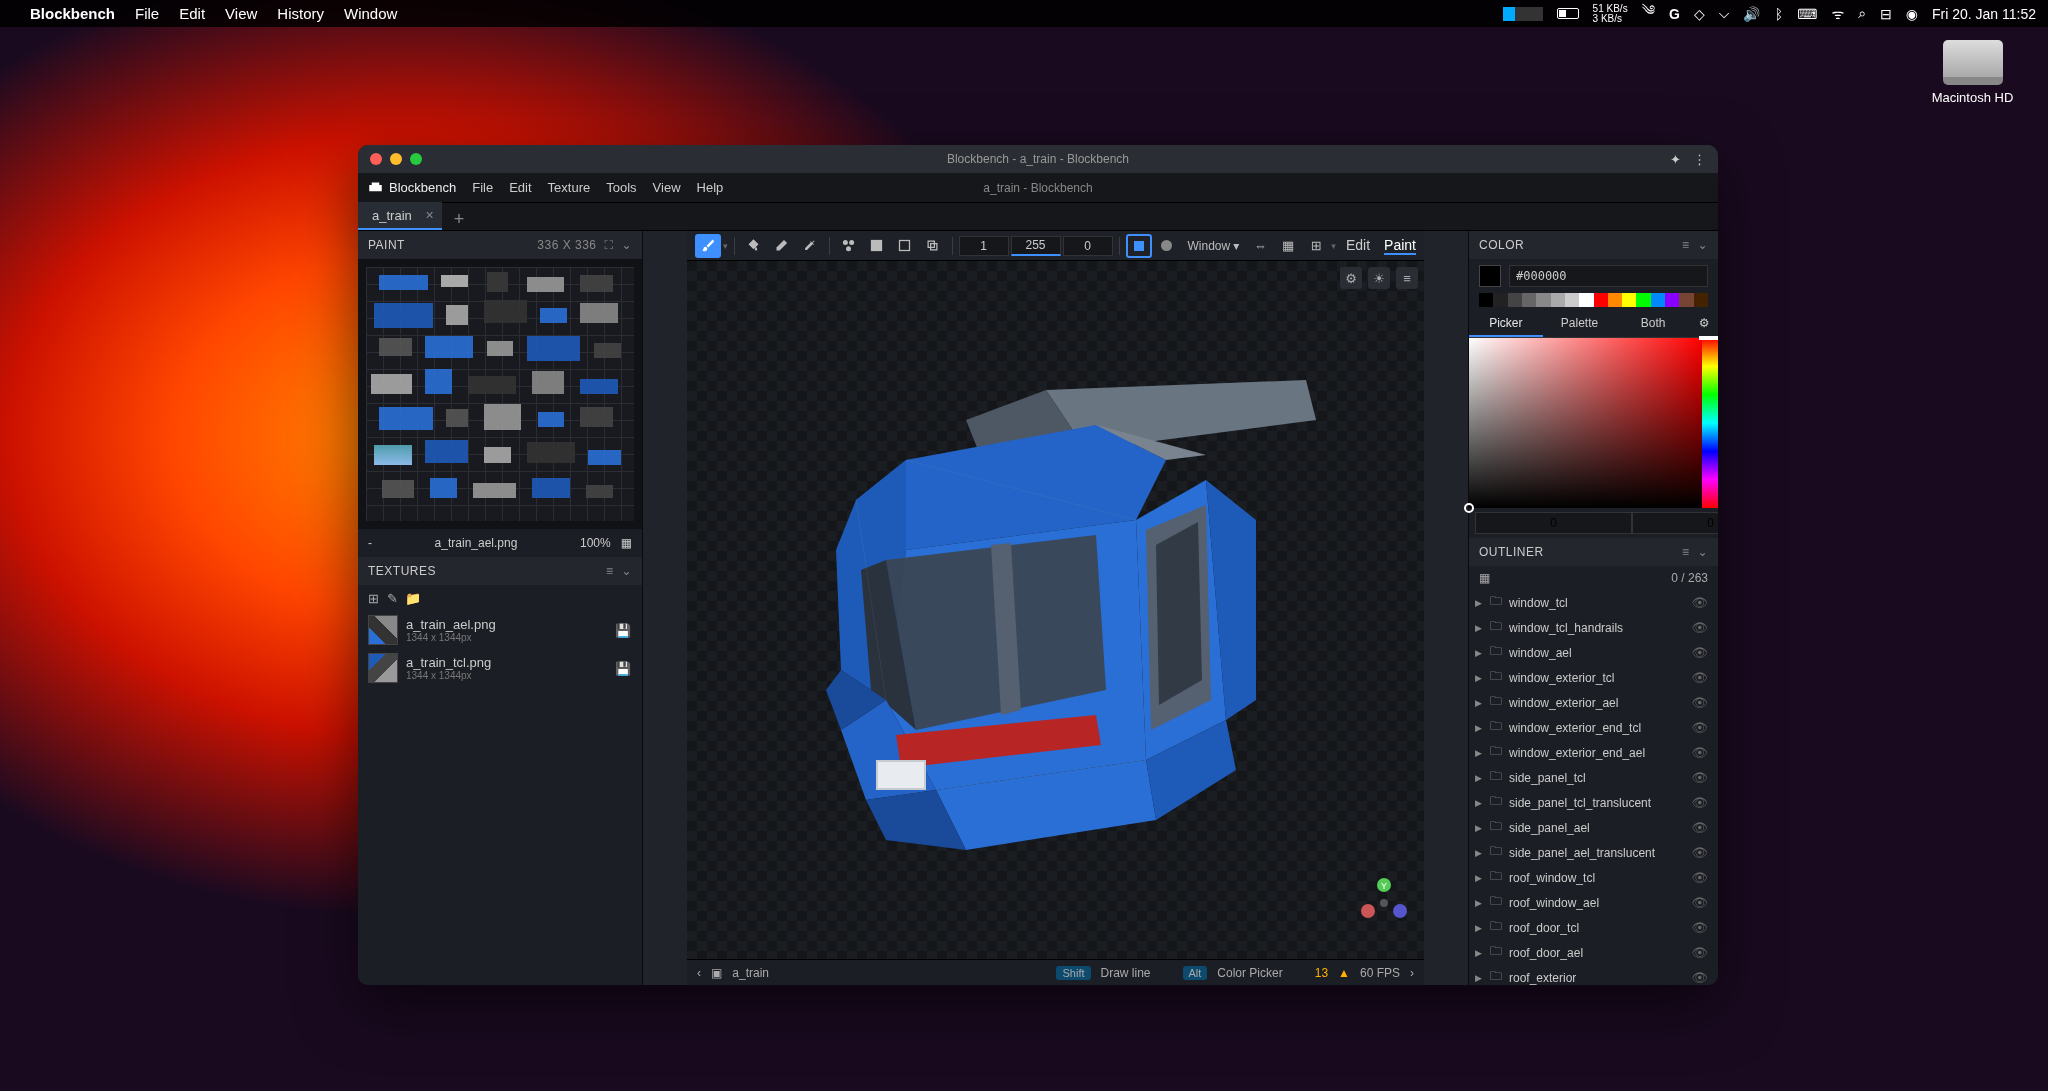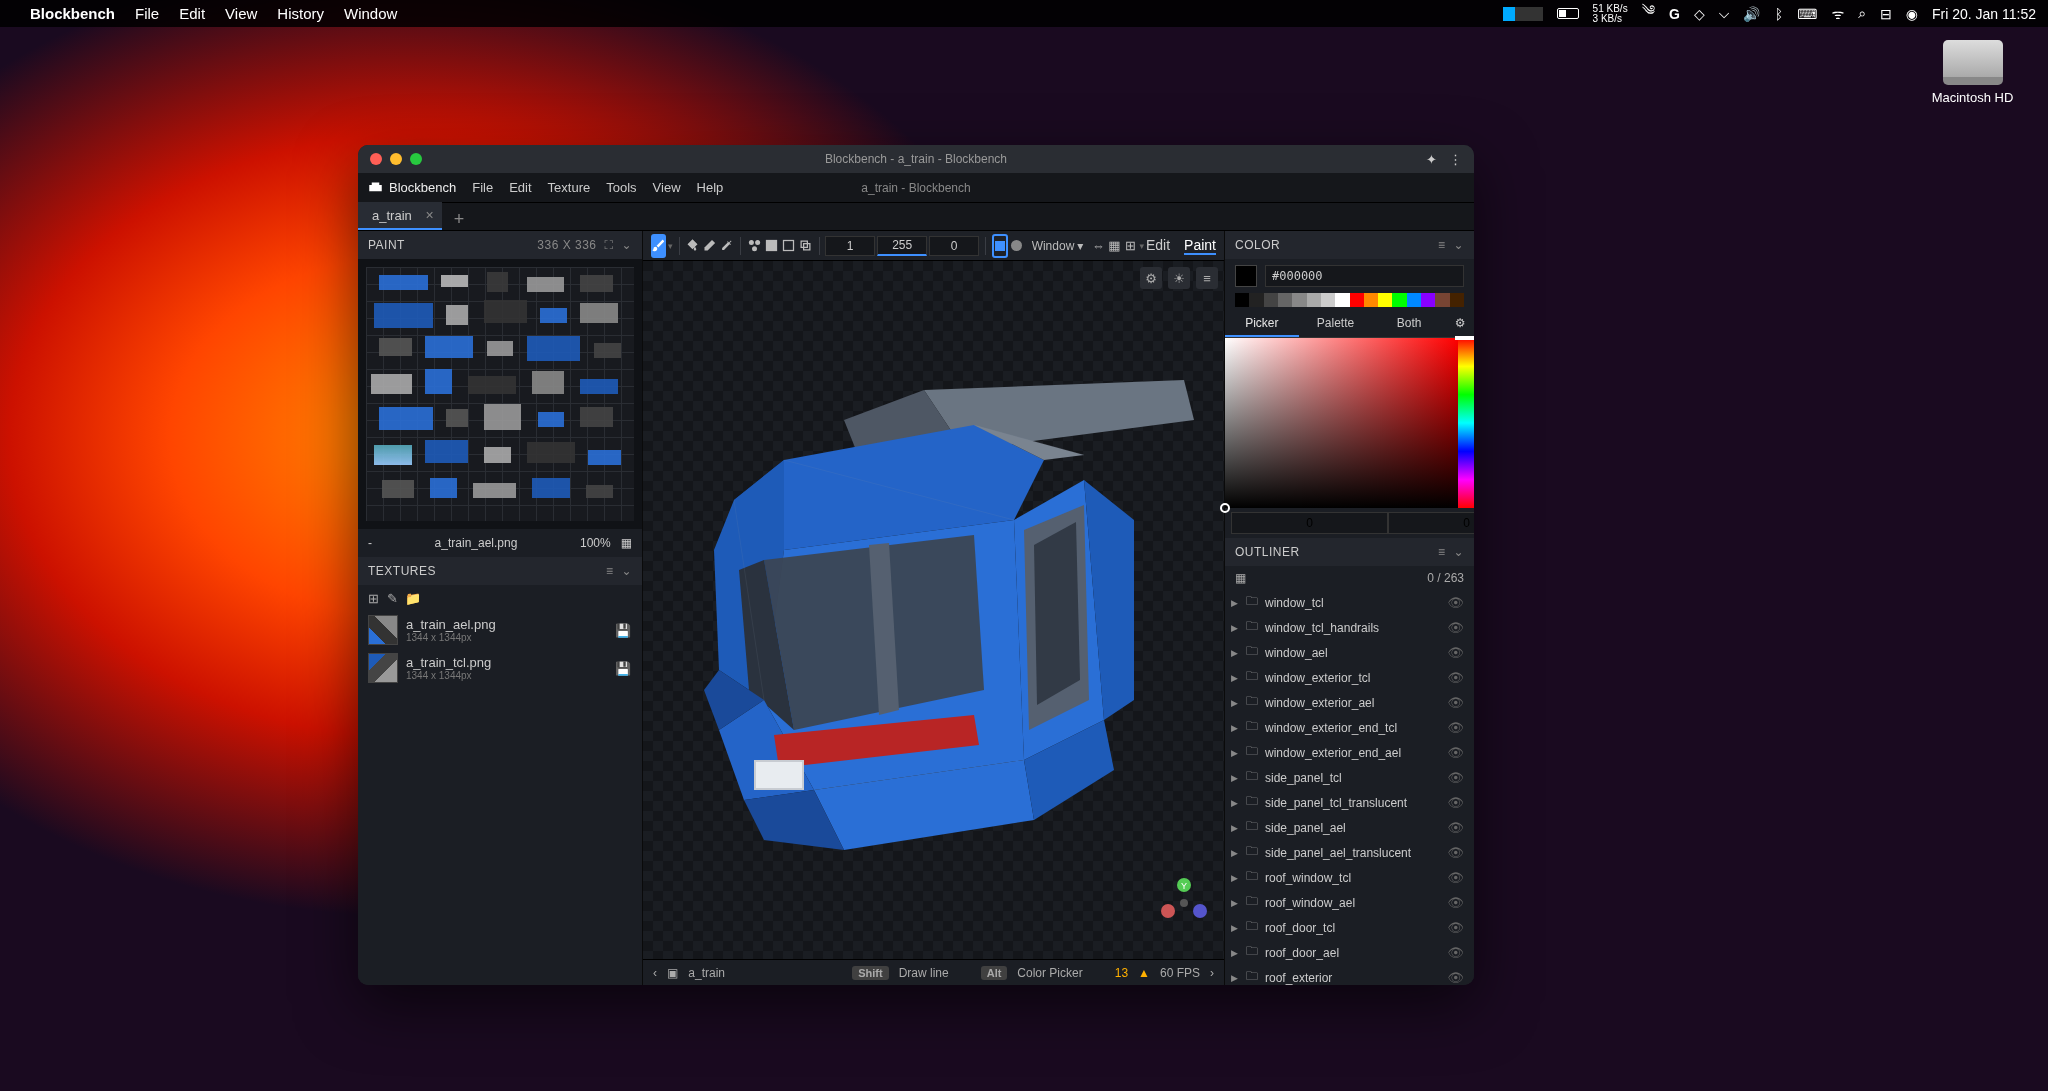--- a/index.html
+++ b/index.html
@@ -10,40 +10,40 @@
 .macos-menubar { position: absolute; top: 0; left: 0; right: 0; height: 27px; background: rgba(0,0,0,0.85); display: flex; align-items: center; padding: 0 12px; color: #fff; font-size: 15px; z-index: 100; }
 .macos-menubar .apple-logo { margin-right: 18px; font-size: 17px; }
 .macos-menubar .app-name { font-weight: 600; margin-right: 20px; }
 .macos-menubar .menu-item { margin-right: 20px; cursor: default; }
 .macos-menubar .right { margin-left: auto; display: flex; align-items: center; gap: 14px; font-size: 14px; }
 .macos-menubar .right .netspeed { font-size: 10px; line-height: 1; }
 
 .desktop-icon { position: absolute; top: 40px; right: 33px; width: 85px; text-align: center; color: #fff; font-size: 13px; }
 .desktop-icon .drive { width: 60px; height: 45px; margin: 0 auto 5px; background: linear-gradient(#ddd,#aaa); border-radius: 5px; border-bottom: 8px solid #888; }
 
-.app-window { position: absolute; left: 358px; top: 145px; width: 1116px; height: 840px; background: #202329; border-radius: 10px; overflow: hidden; box-shadow: 0 20px 60px rgba(0,0,0,0.6); display: flex; flex-direction: column; color: #ccc; font-size: 13px; }
+.app-window { position: absolute; left: 358px; top: 145px; width: 1360px; height: 840px; background: #202329; border-radius: 10px; overflow: hidden; box-shadow: 0 20px 60px rgba(0,0,0,0.6); display: flex; flex-direction: column; color: #ccc; font-size: 13px; }
 
 .titlebar { height: 28px; background: #2a2d33; display: flex; align-items: center; position: relative; }
 .traffic-lights { display: flex; gap: 8px; padding-left: 12px; }
 .traffic-lights span { width: 12px; height: 12px; border-radius: 50%; }
 .tl-red { background: #ff5f56; } .tl-yellow { background: #ffbd2e; } .tl-green { background: #27c93f; }
 .titlebar .title { position: absolute; left: 50%; transform: translateX(-50%); font-size: 12px; color: #999; }
 .titlebar .right-icons { margin-left: auto; display: flex; gap: 12px; padding-right: 12px; }
 
 .app-menubar { height: 30px; background: #15171b; display: flex; align-items: center; padding: 0 10px; gap: 16px; border-bottom: 1px solid #000; position: relative; }
 .app-menubar .logo { display: flex; align-items: center; gap: 6px; font-weight: 500; color: #eee; }
 .app-menubar .item { color: #ccc; cursor: default; }
 .app-menubar .center-title { position: absolute; left: 50%; transform: translateX(-50%); color: #888; font-size: 12px; }
 
 .tabbar { height: 28px; background: #15171b; display: flex; align-items: flex-end; border-bottom: 1px solid #000; }
 .tab { height: 28px; padding: 0 30px 0 14px; display: flex; align-items: center; background: #282c34; border-bottom: 2px solid #3e90ff; position: relative; font-size: 13px; }
 .tab .close { position: absolute; right: 8px; font-size: 14px; color: #888; }
 .tab-add { padding: 0 12px; color: #888; font-size: 18px; }
 
-.main-area { flex: 1; display: flex; min-height: 0; }
+.main-area { flex: 1; display: flex; min-height: 0; gap: 44px; }
 
 .left-panel { width: 285px; background: #1b1e24; display: flex; flex-direction: column; border-right: 1px solid #0a0a0a; }
 .panel-header { height: 28px; display: flex; align-items: center; padding: 0 10px; background: #23262d; font-size: 12px; letter-spacing: 0.5px; }
 .panel-header .right-controls { margin-left: auto; display: flex; gap: 8px; align-items: flex-end; color: #888; }
 
 .uv-editor { flex: 0 0 270px; position: relative; background: #101216; }
 .uv-grid { position: absolute; inset: 8px; background-image: linear-gradient(#2a2d33 1px, transparent 1px), linear-gradient(90deg, #2a2d33 1px, transparent 1px); background-size: 17px 17px; background-color: #181a1f; }
 .uv-tex-overlay { position: absolute; inset: 8px; opacity: 0.9; }
 .uv-tex-overlay div { position: absolute; }
 
@@ -70,21 +70,21 @@
 .toolbar .right-tabs { margin-left: auto; display: flex; gap: 14px; font-size: 14px; }
 .toolbar .right-tabs .tab-item.active { border-bottom: 2px solid #3e90ff; color: #fff; }
 
 .viewport { flex: 1; position: relative; background-image: linear-gradient(45deg,#1a1d22 25%,transparent 25%),linear-gradient(-45deg,#1a1d22 25%,transparent 25%),linear-gradient(45deg,transparent 75%,#1a1d22 75%),linear-gradient(-45deg,transparent 75%,#1a1d22 75%); background-size: 20px 20px; background-position: 0 0,0 10px,10px -10px,-10px 0; background-color: #14161a; }
 .viewport-controls { position: absolute; top: 6px; right: 6px; display: flex; gap: 6px; }
 .viewport-controls .vc { width: 22px; height: 22px; background: #2a2d33; border-radius: 3px; display: flex; align-items: center; justify-content: center; color: #aaa; font-size: 13px; }
 .axis-gizmo { position: absolute; bottom: 30px; right: 12px; width: 56px; height: 56px; }
 .model-render { position: absolute; left: 50%; top: 50%; transform: translate(-50%,-50%); width: 540px; height: 500px; }
 
 .statusbar { height: 26px; display: flex; align-items: center; padding: 0 10px; gap: 10px; font-size: 12px; background: #1b1e24; border-top: 1px solid #000; color: #aaa; }
-.statusbar .key { background: #404040; padding: 1px 6px; border-radius: 3px; font-size: 11px; font-weight: bold; }
+.statusbar .key { background: #0c4a6e; padding: 1px 6px; border-radius: 3px; font-size: 11px; }
 .statusbar .spacer { flex: 1; }
 .statusbar .warn { color: #ffb000; }
 
 .right-panel { width: 250px; background: #1b1e24; display: flex; flex-direction: column; border-left: 1px solid #0a0a0a; }
 .color-box { padding: 6px 10px; display: flex; align-items: center; gap: 8px; }
 .color-swatch { width: 22px; height: 22px; background: #000; border: 1px solid #444; }
 .hex-input { flex: 1; background: #15171b; border: 1px solid #333; padding: 3px 6px; color: #ccc; font-size: 12px; font-family: monospace; }
 .palette-row { height: 14px; display: flex; margin: 0 10px 4px; }
 .palette-row span { flex: 1; }
 .picker-tabs { display: flex; border-bottom: 1px solid #333; font-size: 12px; }

